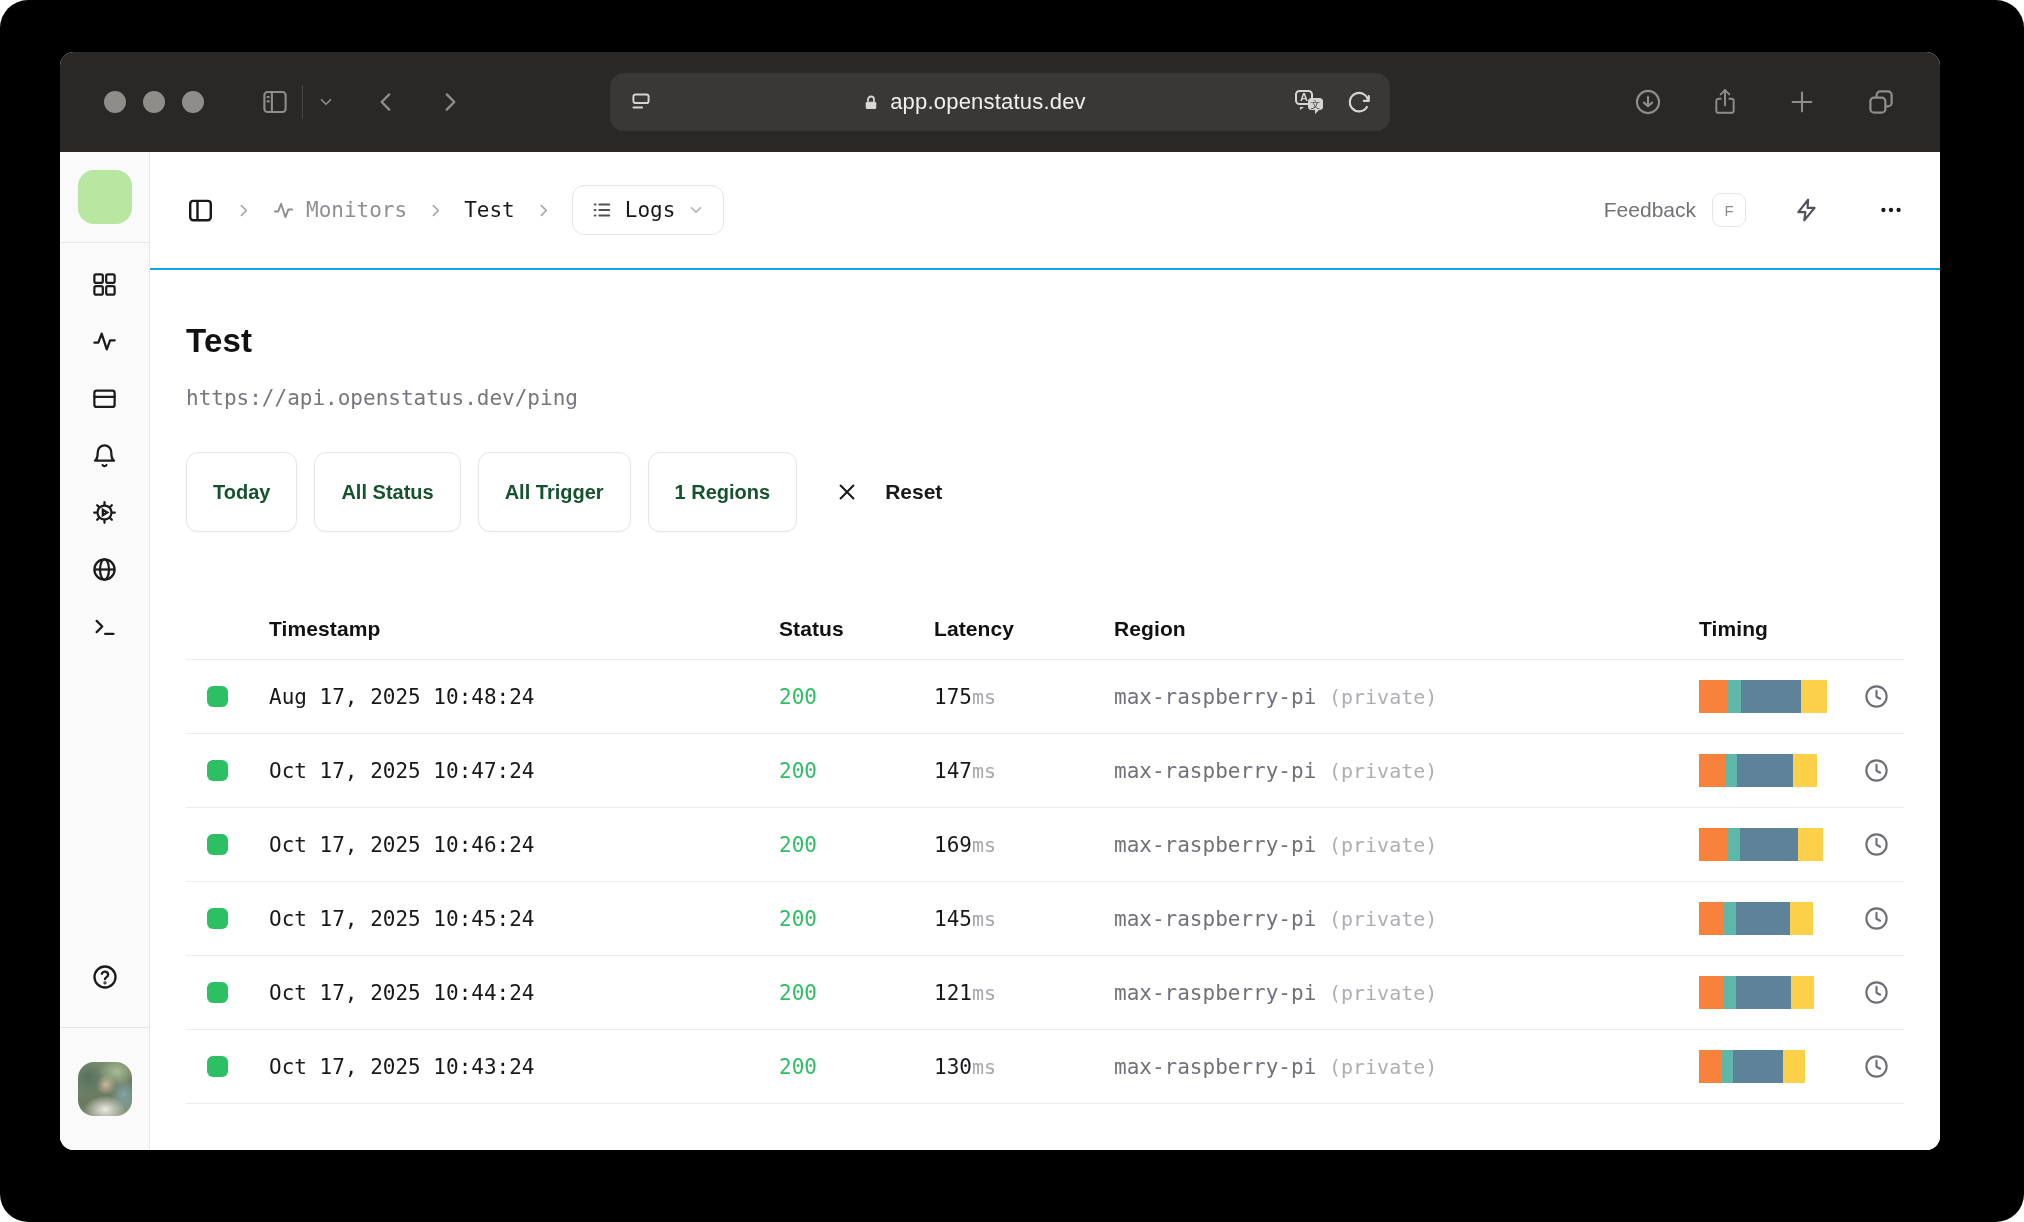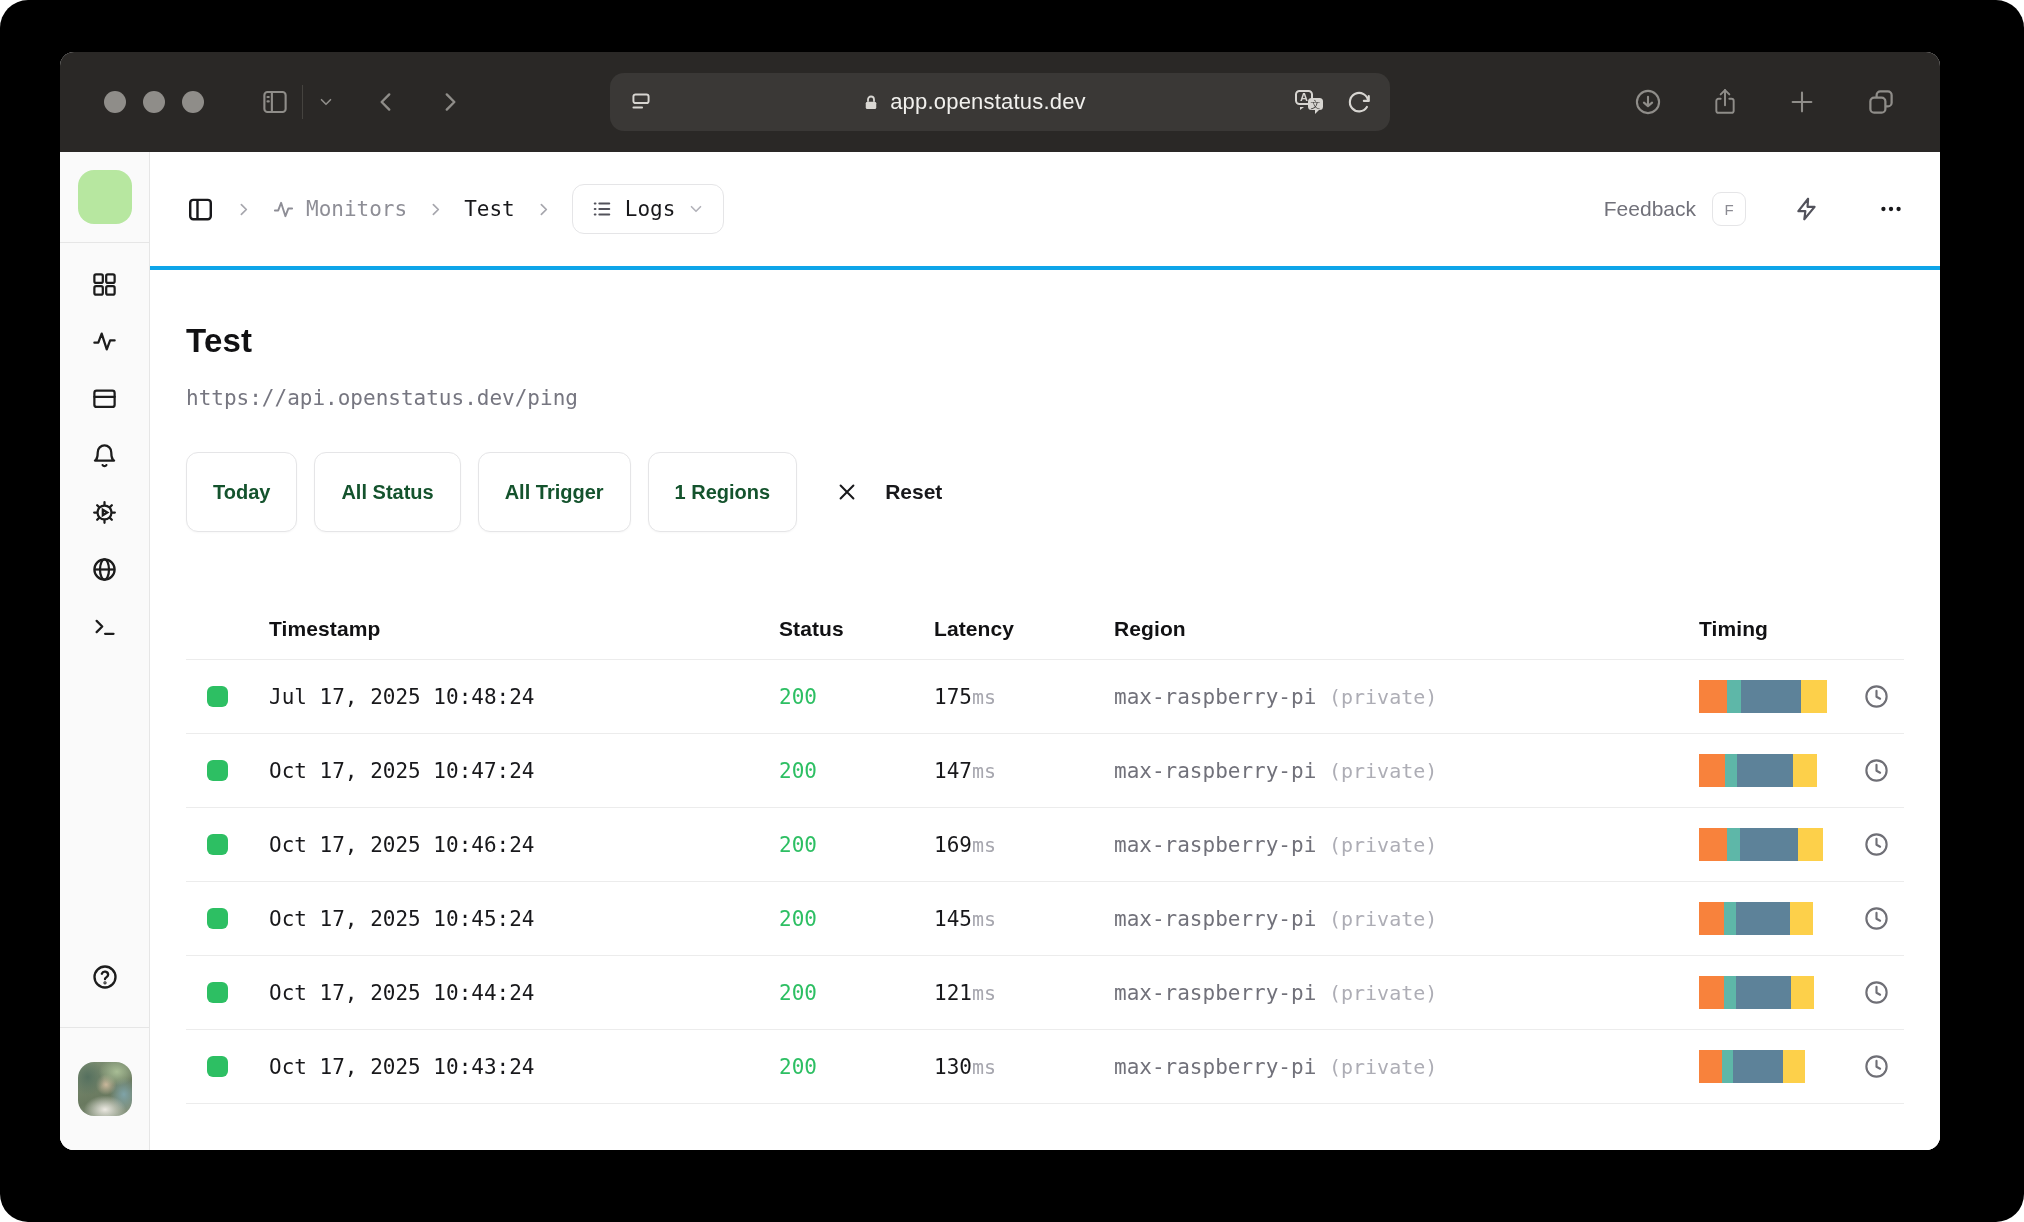--- a/index.html
+++ b/index.html
@@ -45,21 +45,21 @@
             background:
               radial-gradient(26px 20px at 72% 18%, #a8bd95, transparent 70%),
               radial-gradient(24px 26px at 18% 28%, #55705f, transparent 70%),
               radial-gradient(16px 16px at 52% 42%, #c9b79b, transparent 65%),
               radial-gradient(30px 20px at 50% 88%, #ece9e2, transparent 70%),
               radial-gradient(20px 24px at 85% 60%, #7fa3a8, transparent 70%),
               linear-gradient(160deg, #7d8f73 0%, #69795f 60%, #8d9a85 100%); }
 
   
   .main { flex:1; display:flex; flex-direction:column; background:#fff; }
-  .app-header { height:118px; border-bottom:4px solid #0ea5e9; display:flex; align-items:center; padding:13px 36px; }
+  .app-header { height:118px; border-bottom:2px solid #0ea5e9; display:flex; align-items:center; padding:13px 36px; }
   .crumbs { display:flex; align-items:center; gap:20px; }
   .crumb-sep { color:#a6a6ad; }
   .crumb { display:flex; align-items:center; gap:11px; font-family:"DejaVu Sans Mono", monospace; font-size:21px; }
   .crumb.muted { color:#8e8e96; }
   .crumb.dark { color:#18181b; }
   .view-btn { display:flex; align-items:center; gap:12px; border:1px solid #e5e5e7; border-radius:12px;
               padding:12px 18px; font-family:"DejaVu Sans Mono", monospace; font-size:21px; color:#18181b; background:#fff; }
   .view-btn .chev { color:#b3b3ba; }
   .hdr-right { margin-left:auto; display:flex; align-items:center; }
   .feedback { color:#71717a; font-size:21px; }
@@ -317,21 +317,21 @@
               <div class="th">Status</div>
               <div class="th">Latency</div>
               <div class="th">Region</div>
               <div class="th th-timing">Timing</div>
             </div>
             <div id="log-rows">
   <div class="trow">
     <div class="dotcell">
       <span class="dot"></span>
     </div>
-    <div class="mono ts">Jul 17, 2025 10:48:24</div>
+    <div class="mono ts">Aug 17, 2025 10:48:24</div>
     <div class="mono status">200</div>
     <div class="mono lat">
       <span>175</span><span class="unit">ms</span>
     </div>
     <div class="mono region">
       <span>max-raspberry-pi</span> <span class="vis">(private)</span>
     </div>
     <div class="timing">
       <div class="bar">
                       <span class="seg" style="width: 28px; background: rgb(248, 130, 60);"></span>

